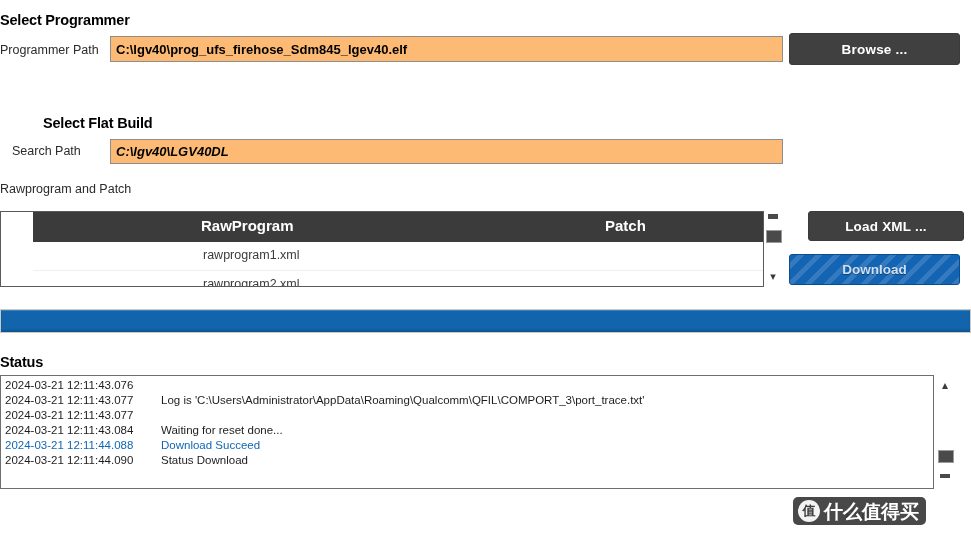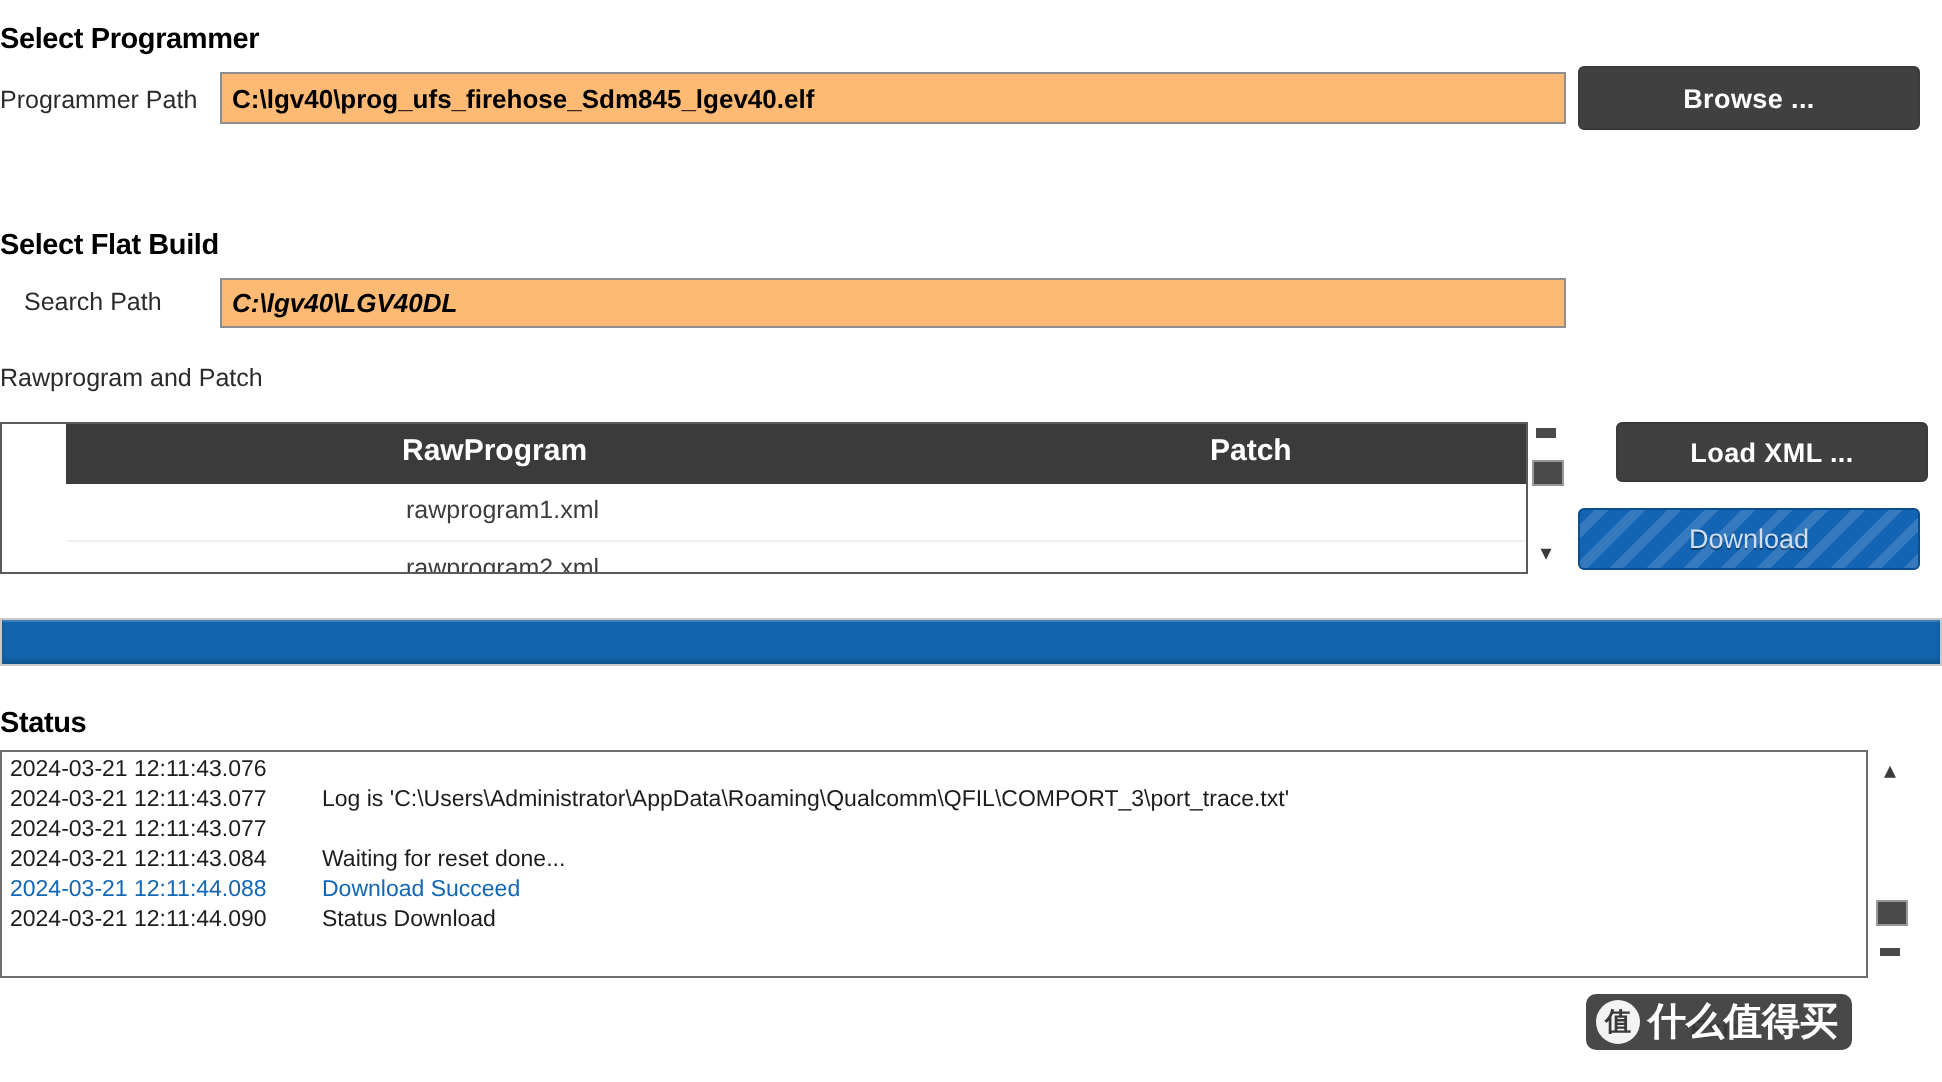--- a/index.html
+++ b/index.html
@@ -83,21 +83,21 @@
     border-radius: 3px;
     background-color: #1464b4;
     background-image: repeating-linear-gradient(
         -45deg,
         rgba(255,255,255,0.14) 0px,
         rgba(255,255,255,0.14) 5px,
         rgba(255,255,255,0.00) 5px,
         rgba(255,255,255,0.00) 13px);
     color: #cfdff0;
     font-family: "Liberation Sans", sans-serif;
-    font-weight: normal;
+    font-weight: bold;
     font-size: 13.5px;
     display: flex;
     align-items: center;
     justify-content: center;
     cursor: pointer;
     white-space: nowrap;
     text-shadow: 0 1px 0 rgba(0,0,0,0.35);
   }
 
   
@@ -253,21 +253,21 @@
   <div class="section-title" style="left:0px; top:12px;">Select Programmer</div>
 
   <div class="field-label" style="left:0px; top:43px;">Programmer Path</div>
 
   <input class="text-input" type="text" style="left: 110px; top: 36px; width: 673px; height: 26px;" value="C:\lgv40\prog_ufs_firehose_Sdm845_lgev40.elf">
 
   <div class="btn-dark" style="left:789px; top:33px; width:171px; height:32px;">
     <span>Browse ...</span>
   </div>
 
-  <div class="section-title" style="left:0px; top:115px;">Select Flat Build</div>
+  <div class="section-title" style="left:0px; top:115px;padding-left:43px;">Select Flat Build</div>
 
   <div class="field-label" style="left:12px; top:144px;">Search Path</div>
 
   <input class="text-input" type="text" style="left: 110px; top: 139px; width: 673px; height: 25px; font-style: italic;" value="C:\lgv40\LGV40DL">
 
   <div class="field-label" style="left:0px; top:182px;">Rawprogram and Patch</div>
 
   <div class="xml-list" style="left:0px; top:211px; width:764px; height:76px;padding-left:32px;">
     <div class="xml-head">
       <span class="col-raw">RawProgram</span>

